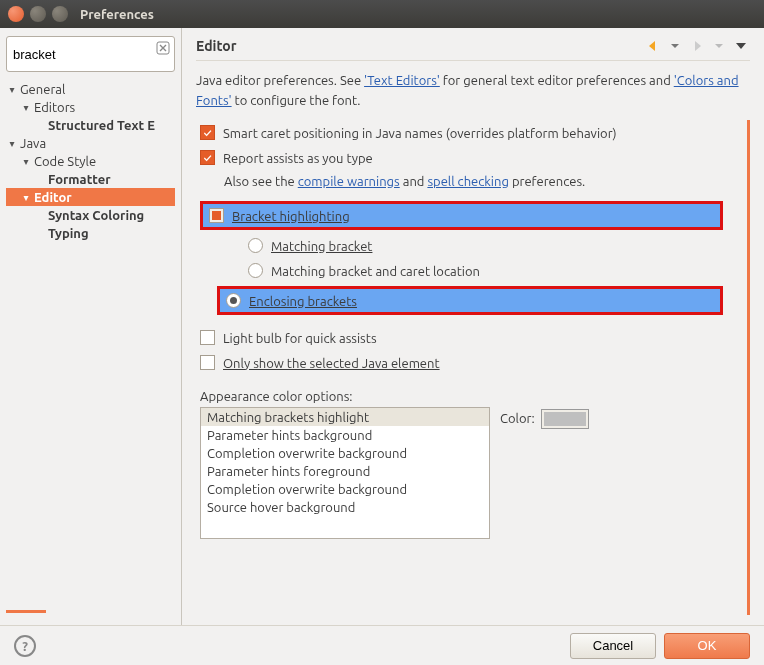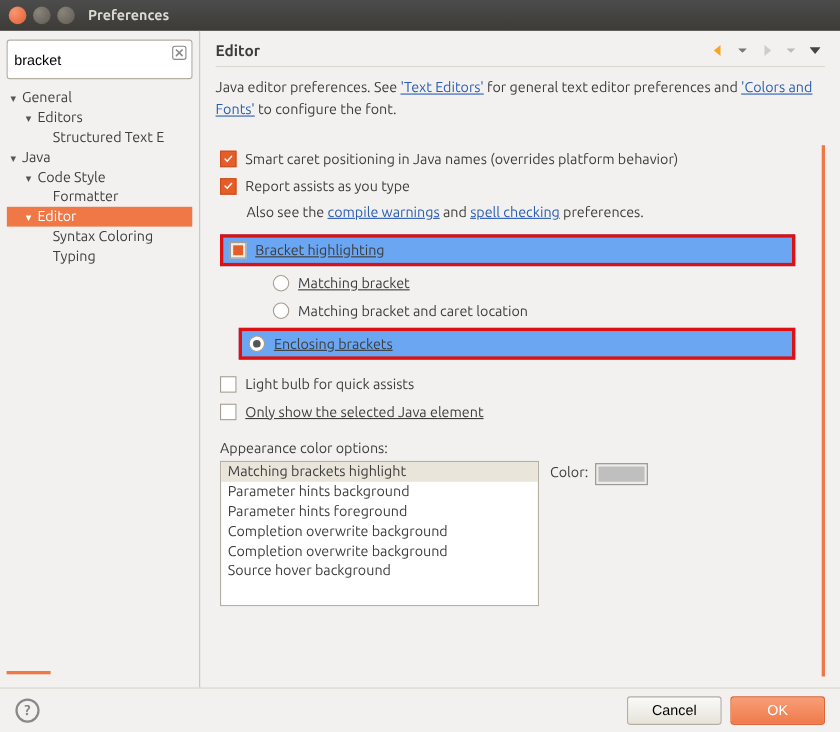--- a/index.html
+++ b/index.html
@@ -14,30 +14,30 @@
 .sidebar { width: 182px; border-right: 1px solid #c9c5bd; padding: 8px 6px; display: flex; flex-direction: column; }
 .search-wrap { position: relative; margin-bottom: 8px; }
 .search { width: 100%; border: 1px solid #b5aea3; border-radius: 3px; padding: 3px 22px 3px 6px; background: #fff; height: 36px; font-size: 13px; }
 .clear-icon { position: absolute; right: 5px; top: 5px; width: 14px; height: 14px; color: #6b655c; }
 .tree { flex: 1; overflow: hidden; }
 .tree .node { padding: 2px 2px 2px 0; display: flex; align-items: center; cursor: default; white-space: nowrap; }
 .tree .arrow { width: 12px; text-align: center; color: #555; font-size: 10px; margin-right: 2px; }
 .tree .label { }
 .tree .child1 { padding-left: 14px; }
 .tree .child2 { padding-left: 28px; }
-.tree .bold { font-weight: normal; }
+.tree .bold { font-weight: bold; }
 .tree .selected { background: #f07746; color: #fff; }
 .tree .selected .arrow { color: #fff; }
 .orange-bar { height: 3px; background: #f07746; width: 40px; margin-top: auto; margin-bottom: 4px; }
 .main { flex: 1; display: flex; flex-direction: column; padding: 10px 14px 10px 14px; overflow: hidden; }
 .hdr { display: flex; align-items: center; padding-bottom: 6px; border-bottom: 1px solid #ddd9d1; margin-bottom: 10px; }
 .hdr h1 { font-size: 14px; font-weight: bold; }
 .hdr .spacer { flex: 1; }
 .navbtn { width: 18px; height: 16px; margin-left: 4px; display: inline-flex; align-items: center; justify-content: center; }
-.descr { line-height: 1.5; margin-bottom: 22px; }
+.descr { line-height: 1.5; margin-bottom: 10px; }
 .descr a { color: #2a5db0; text-decoration: underline; }
 .options { border-right: 3px solid #f07746; padding-right: 24px; flex: 1; display: flex; flex-direction: column; }
 .row { display: flex; align-items: center; margin: 5px 0 5px 4px; }
 .indent2 { margin-left: 52px; }
 .checkbox, .radio { width: 15px; height: 15px; margin-right: 8px; border: 1px solid #a59d90; background: #fff; display: inline-flex; align-items: center; justify-content: center; flex-shrink: 0; }
 .checkbox.checked { background: #e55d29; border-color: #cc4e1f; }
 .checkbox.checked::after { content: "✓"; color: #fff; font-size: 11px; font-weight: bold; }
 .checkbox.indeter { background: #f0ede6; }
 .checkbox.indeter::after { content: ""; width: 9px; height: 9px; background: #e55d29; }
 .radio { border-radius: 50%; }
@@ -197,22 +197,22 @@
       <div class="row">
         <span class="checkbox"></span>
         <span class="underl">Only show the selected Java element</span>
       </div>
 
       <div class="section-label">Appearance color options:</div>
       <div class="colorlist-row">
         <div class="listbox">
           <div class="item sel">Matching brackets highlight</div>
           <div class="item">Parameter hints background</div>
+          <div class="item">Completion overwrite background</div>
           <div class="item">Parameter hints foreground</div>
-          <div class="item">Completion overwrite background</div>
           <div class="item">Completion overwrite background</div>
           <div class="item">Source hover background</div>
         </div>
         <span class="color-lbl">Color:</span>
         <span class="swatch"></span>
       </div>
     </div>
   </div>
 </div>
 

